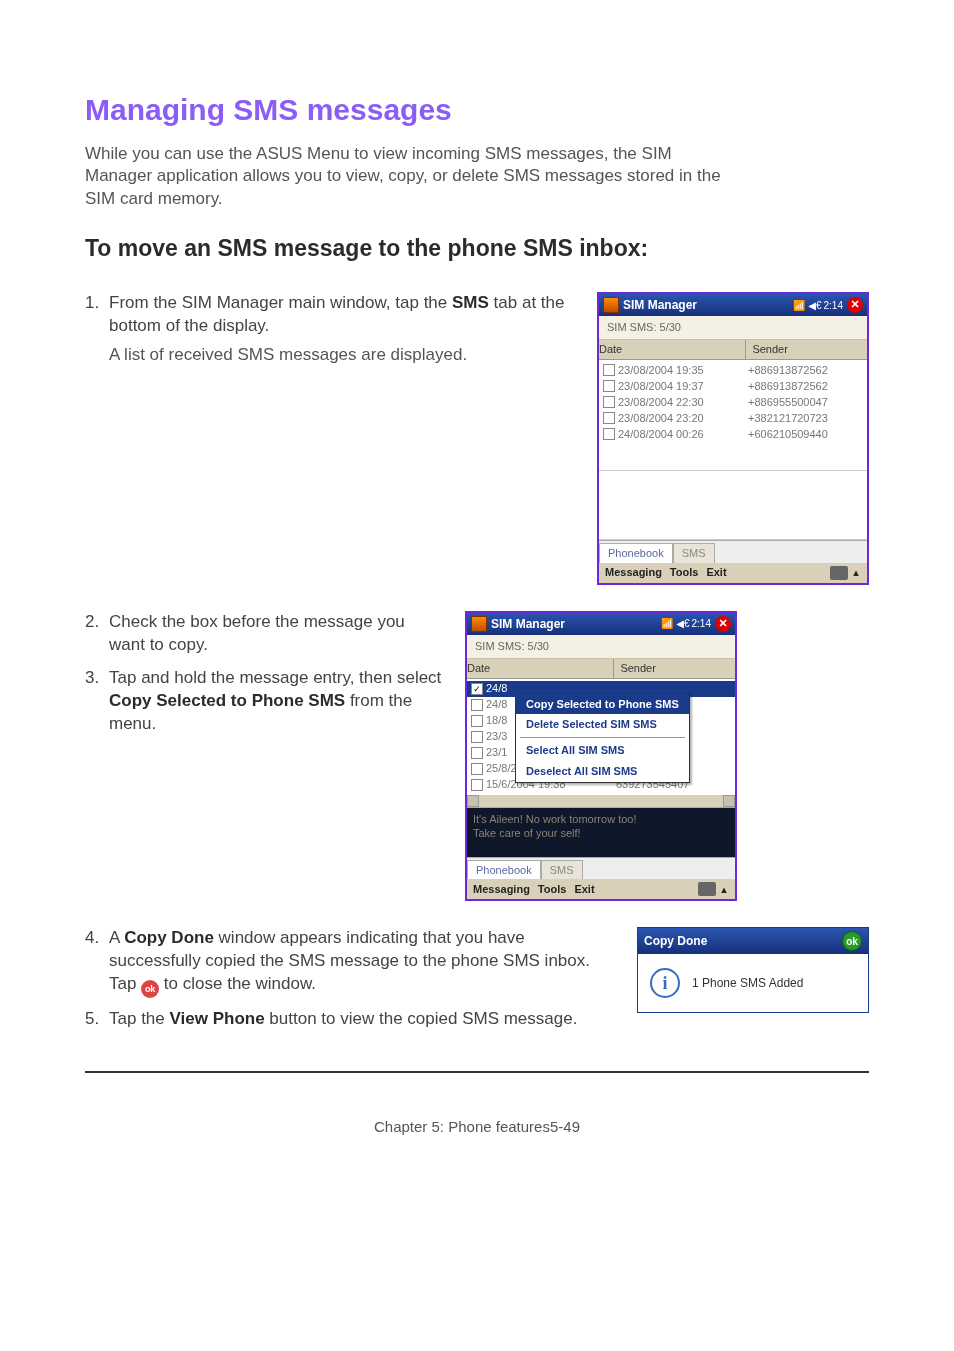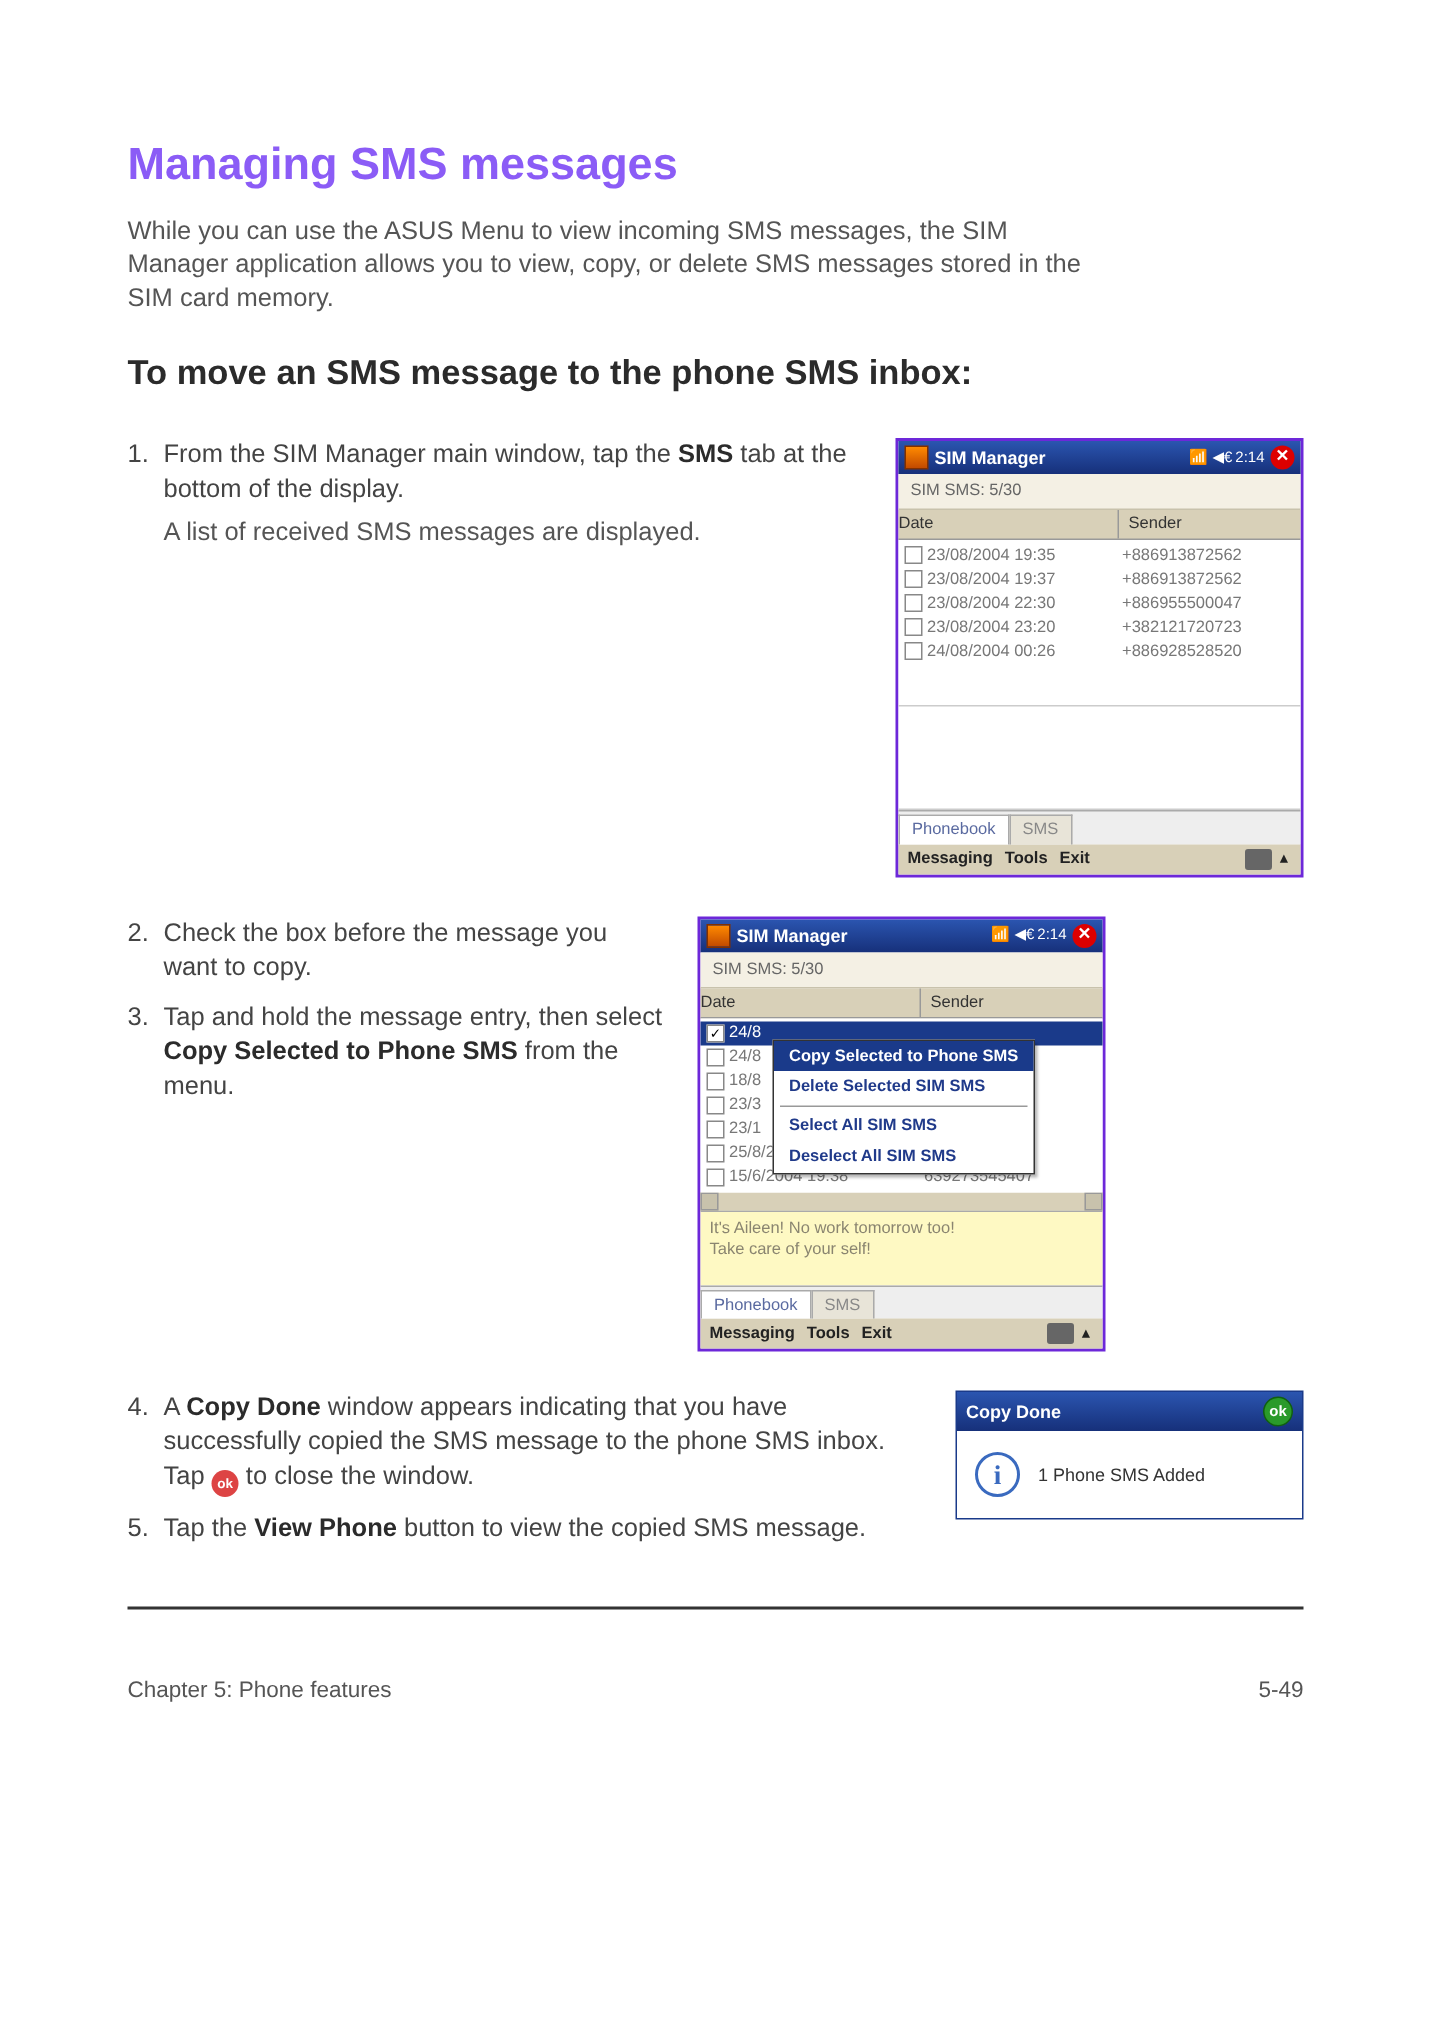--- a/index.html
+++ b/index.html
@@ -140,21 +140,21 @@
   .shot .ctxmenu .ci.hi { background: #1a3a8a; color: #fff; font-weight: bold; }
   .shot .ctxmenu hr { border: none; border-top: 1px solid #999; margin: 2px 4px; }
 
   .shot .hscroll {
     display: flex; height: 12px; background: #d8d0b8;
   }
   .shot .hscroll .arr { width: 12px; background: #c8c2ac; border: 1px solid #999; }
   .shot .hscroll .track { flex: 1; }
 
   .shot .preview {
-    background: #fef9c3;
+    background: #0f172a;
     color: #8a8570;
     font-size: 11px;
     padding: 4px 6px;
     height: 50px;
     border-top: 1px solid #aaa;
   }
 
   
   .dialog {
     width: 232px;
@@ -196,21 +196,21 @@
     vertical-align: -3px;
   }
 
   .middle-block .steps-text { max-width: 360px; }
 
   hr.footer-rule {
     border: none; border-top: 2px solid #333;
     margin-top: 30px; margin-bottom: 8px;
   }
   .footer {
-    display: flex; justify-content: space-between;
+    display: flex; justify-content: center;
     color: #555; font-size: 15px; margin-top: 44px;
   }
 </style>
 </head>
 <body>
 
 <h1 class="page-title">Managing SMS messages</h1>
 
 <p class="intro">While you can use the ASUS Menu to view incoming SMS messages, the SIM Manager application allows you to view, copy, or delete SMS messages stored in the SIM card memory.</p>
 
@@ -256,21 +256,21 @@
           <span class="rsender">+886955500047</span>
         </div>
       <div class="row">
           <span class="chk"></span>
           <span class="rdate">23/08/2004 23:20</span>
           <span class="rsender">+382121720723</span>
         </div>
       <div class="row">
           <span class="chk"></span>
           <span class="rdate">24/08/2004 00:26</span>
-          <span class="rsender">+886928528520</span>
+          <span class="rsender">+606210509440</span>
         </div>
     </div>
     <div class="spacer"></div>
     <div class="tabs">
       <div class="tab">Phonebook</div>
       <div class="tab inactive">SMS</div>
     </div>
     <div class="menubar">
       <span class="m-item">Messaging</span>
       <span class="m-item">Tools</span>

